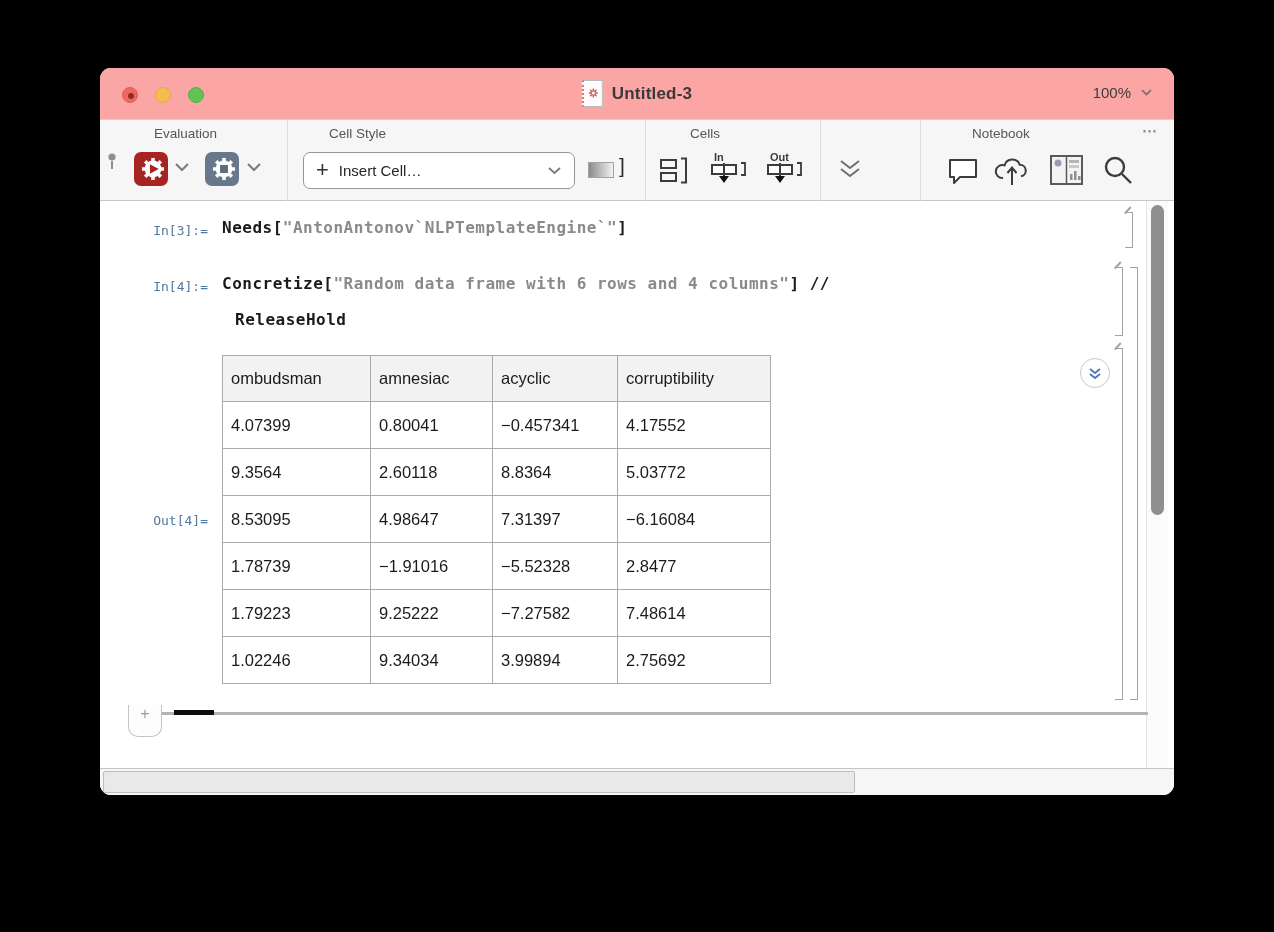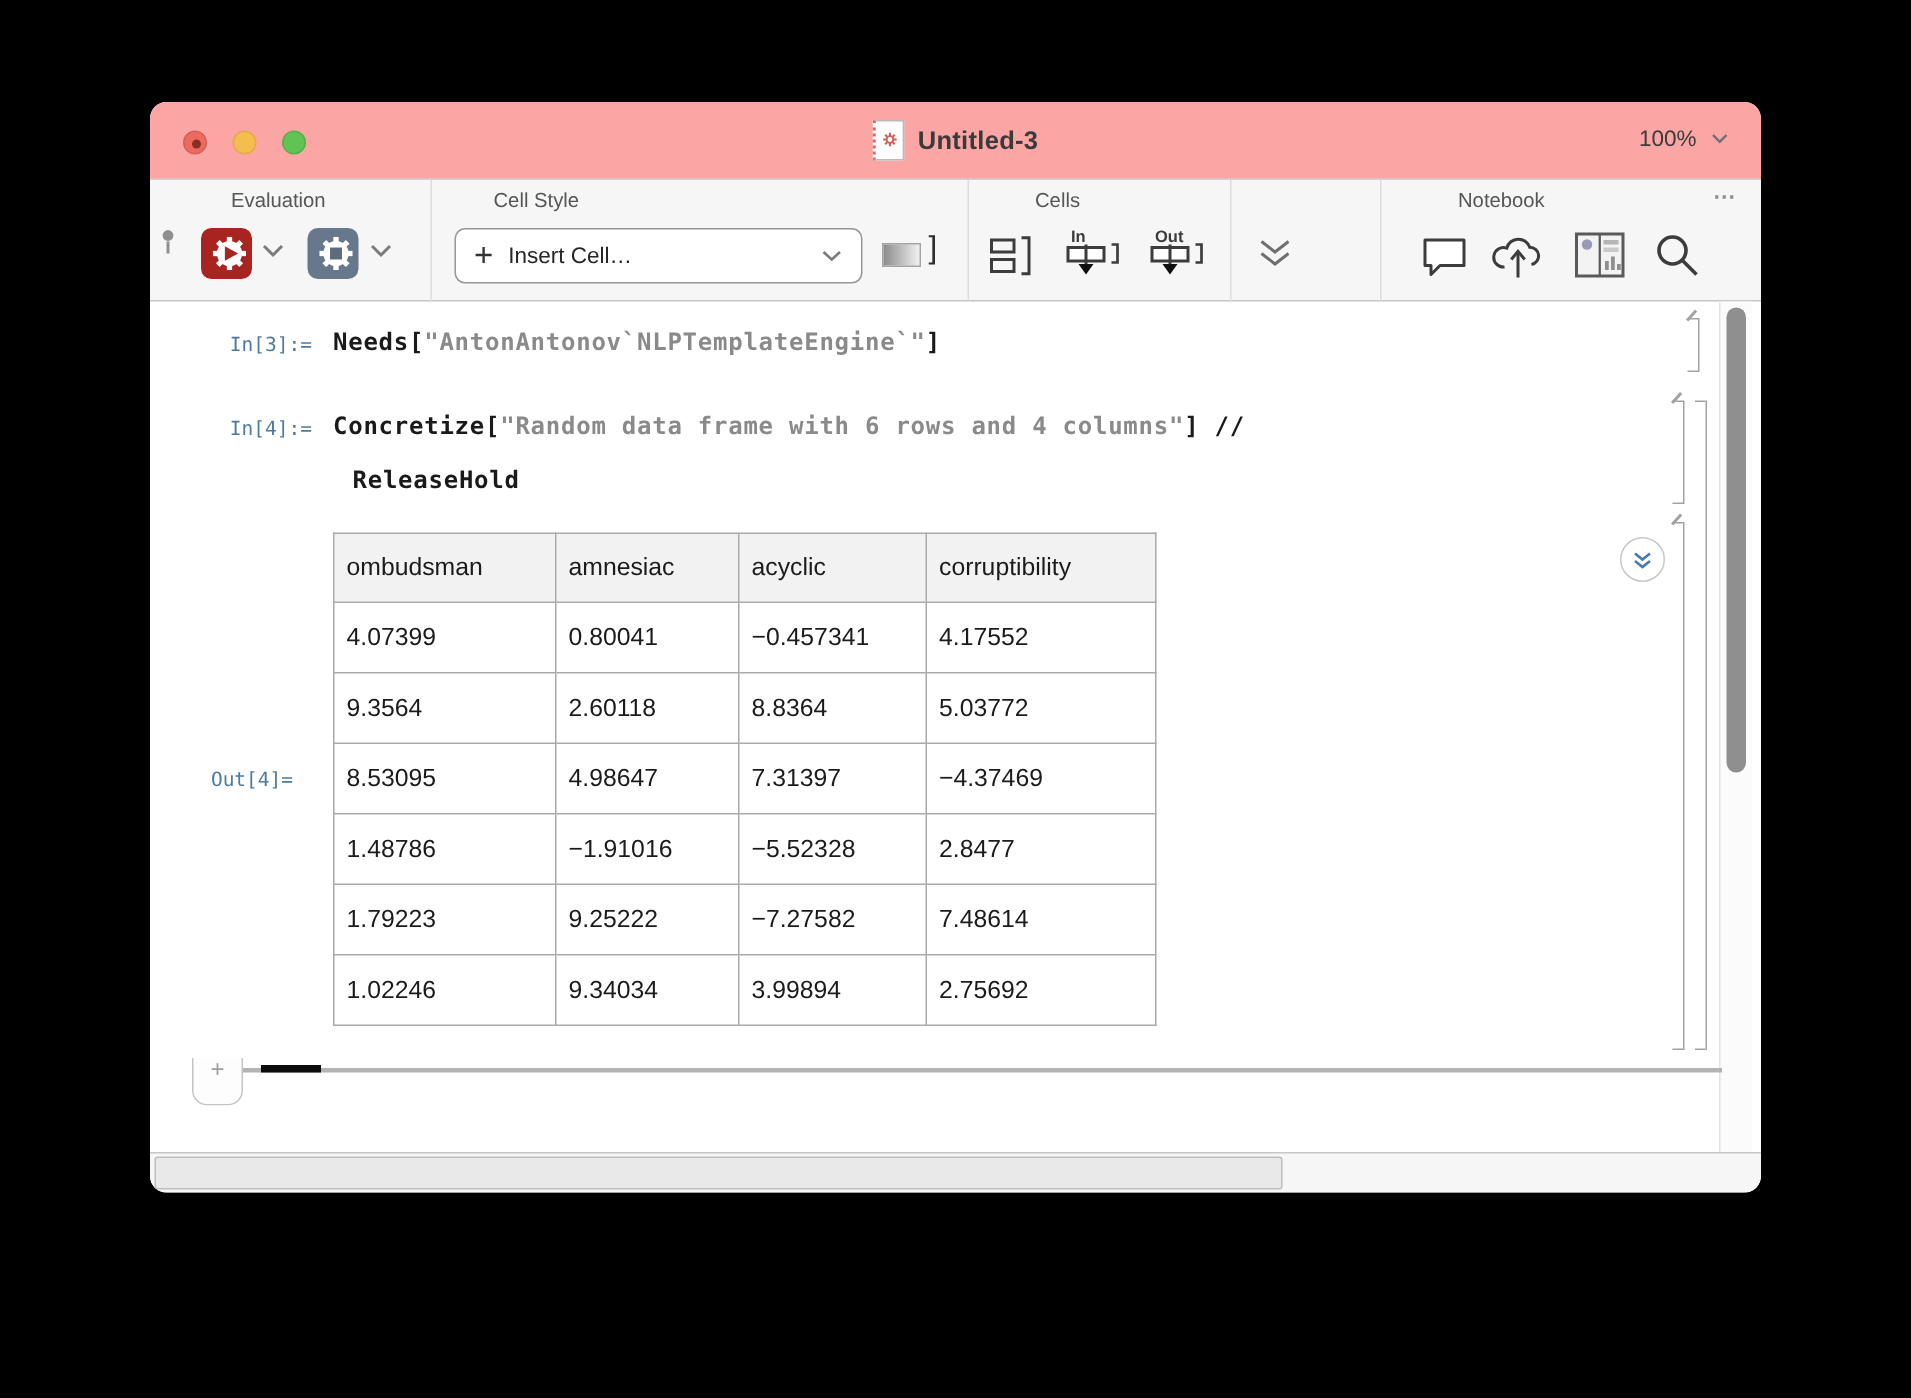--- a/index.html
+++ b/index.html
@@ -245,21 +245,21 @@
     <div class="overflow-dots">⋯</div>
   </div>
 
   <div class="in-label" style="top:155px;">In[3]:=</div>
   <div class="code-line" style="left:122px;top:150px;"><span>Needs</span><span>[</span><span class="str">"AntonAntonov`NLPTemplateEngine`"</span><span>]</span></div>
 
   <div class="in-label" style="top:211px;">In[4]:=</div>
   <div class="code-line" style="left:122px;top:206px;"><span>Concretize</span><span>[</span><span class="str">"Random data frame with 6 rows and 4 columns"</span><span>] //</span></div>
   <div class="code-line" style="left:135px;top:242px;"><span>ReleaseHold</span></div>
 
-  <div class="out-label" style="top:445px;text-align:center;">Out[4]=</div>
+  <div class="out-label" style="top:445px;">Out[4]=</div>
 
   <table class="df">
     <colgroup>
         <col style="width:148px">
         <col style="width:122px">
         <col style="width:125px">
         <col style="width:153px">
       </colgroup>
     <thead>
       <tr>
@@ -279,24 +279,24 @@
       <tr>
         <td>9.3564</td>
         <td>2.60118</td>
         <td>8.8364</td>
         <td>5.03772</td>
       </tr>
       <tr>
         <td>8.53095</td>
         <td>4.98647</td>
         <td>7.31397</td>
-        <td>−4.37469</td>
-      </tr>
-      <tr>
-        <td>1.48786</td>
+        <td>−6.16084</td>
+      </tr>
+      <tr>
+        <td>1.78739</td>
         <td>−1.91016</td>
         <td>−5.52328</td>
         <td>2.8477</td>
       </tr>
       <tr>
         <td>1.79223</td>
         <td>9.25222</td>
         <td>−7.27582</td>
         <td>7.48614</td>
       </tr>

